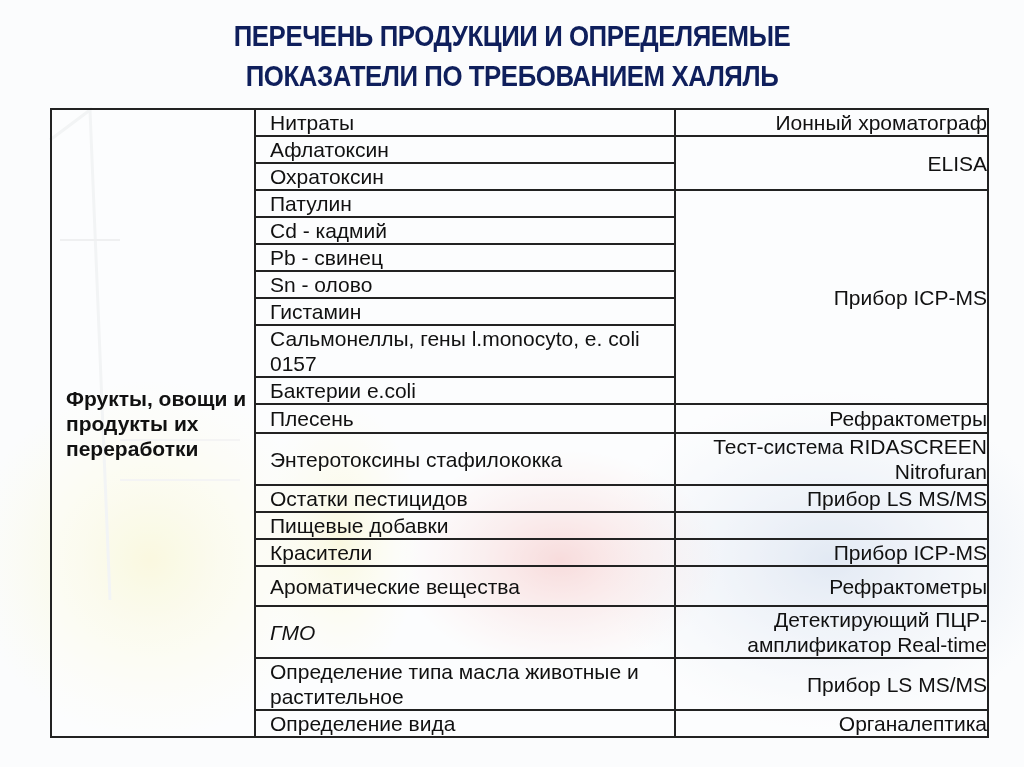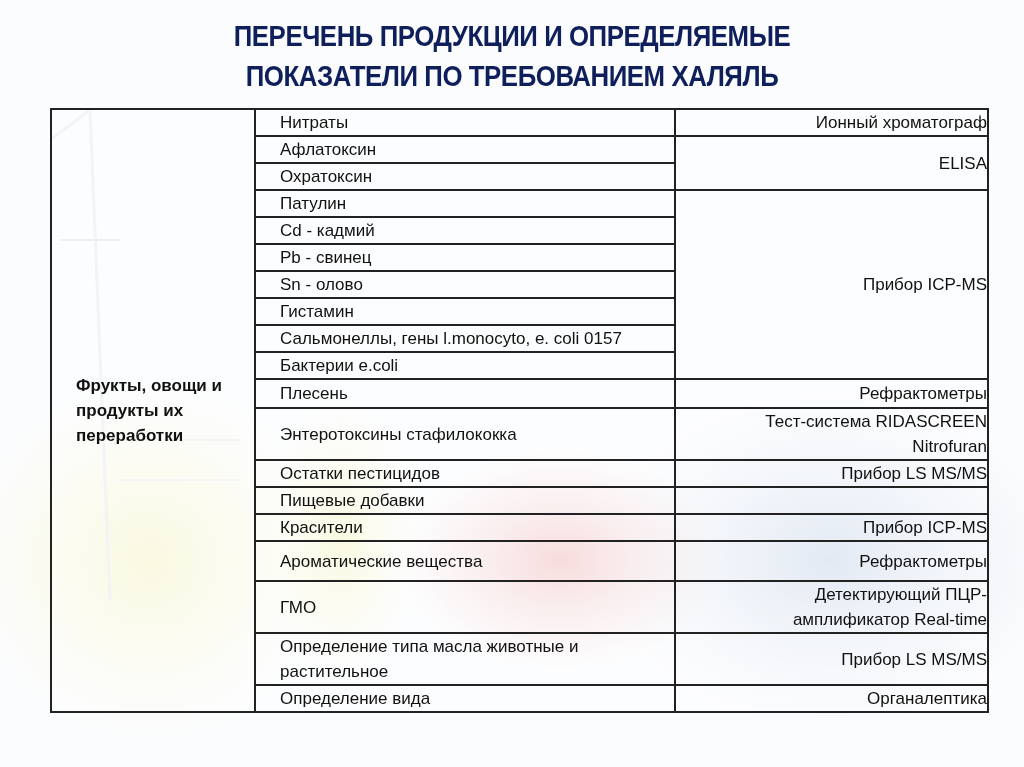--- a/index.html
+++ b/index.html
@@ -16,28 +16,28 @@
     letter-spacing: -0.5px;
     transform: scaleX(0.86); transform-origin: 512px 0;
   }
   .title div { white-space: nowrap; }
   table.grid {
     position: absolute; left: 50px; top: 108px; z-index: 2;
     border-collapse: collapse; table-layout: fixed;
     width: 937px;
   }
   table.grid td {
-    border: 2px solid #222; padding: 0 0 0 24px;
-    font-size: 17px; color: #111; vertical-align: middle;
+    border: 2px solid #222; padding: 0 0 0 14px;
+    font-size: 21px; color: #111; vertical-align: middle;
     line-height: 25px;
     background: rgba(255,255,255,0.35);
   }
   td.cat { text-align: left; font-weight: bold; font-size: 15px; line-height: 24px; padding: 0 12px; }
   td.method { text-align: right; padding: 0 6px; }
-  td.top { vertical-align: top; }
+  td.top { vertical-align: top; font-style: italic; }
 </style>
 </head>
 <body>
 
 <svg class="bg" width="1024" height="767" viewBox="0 0 1024 767">
   <defs>
     <radialGradient id="gred" cx="50%" cy="50%" r="50%">
       <stop offset="0%" stop-color="#f2b8b8" stop-opacity="0.75"></stop>
       <stop offset="100%" stop-color="#f5d0d0" stop-opacity="0"></stop>
     </radialGradient>

